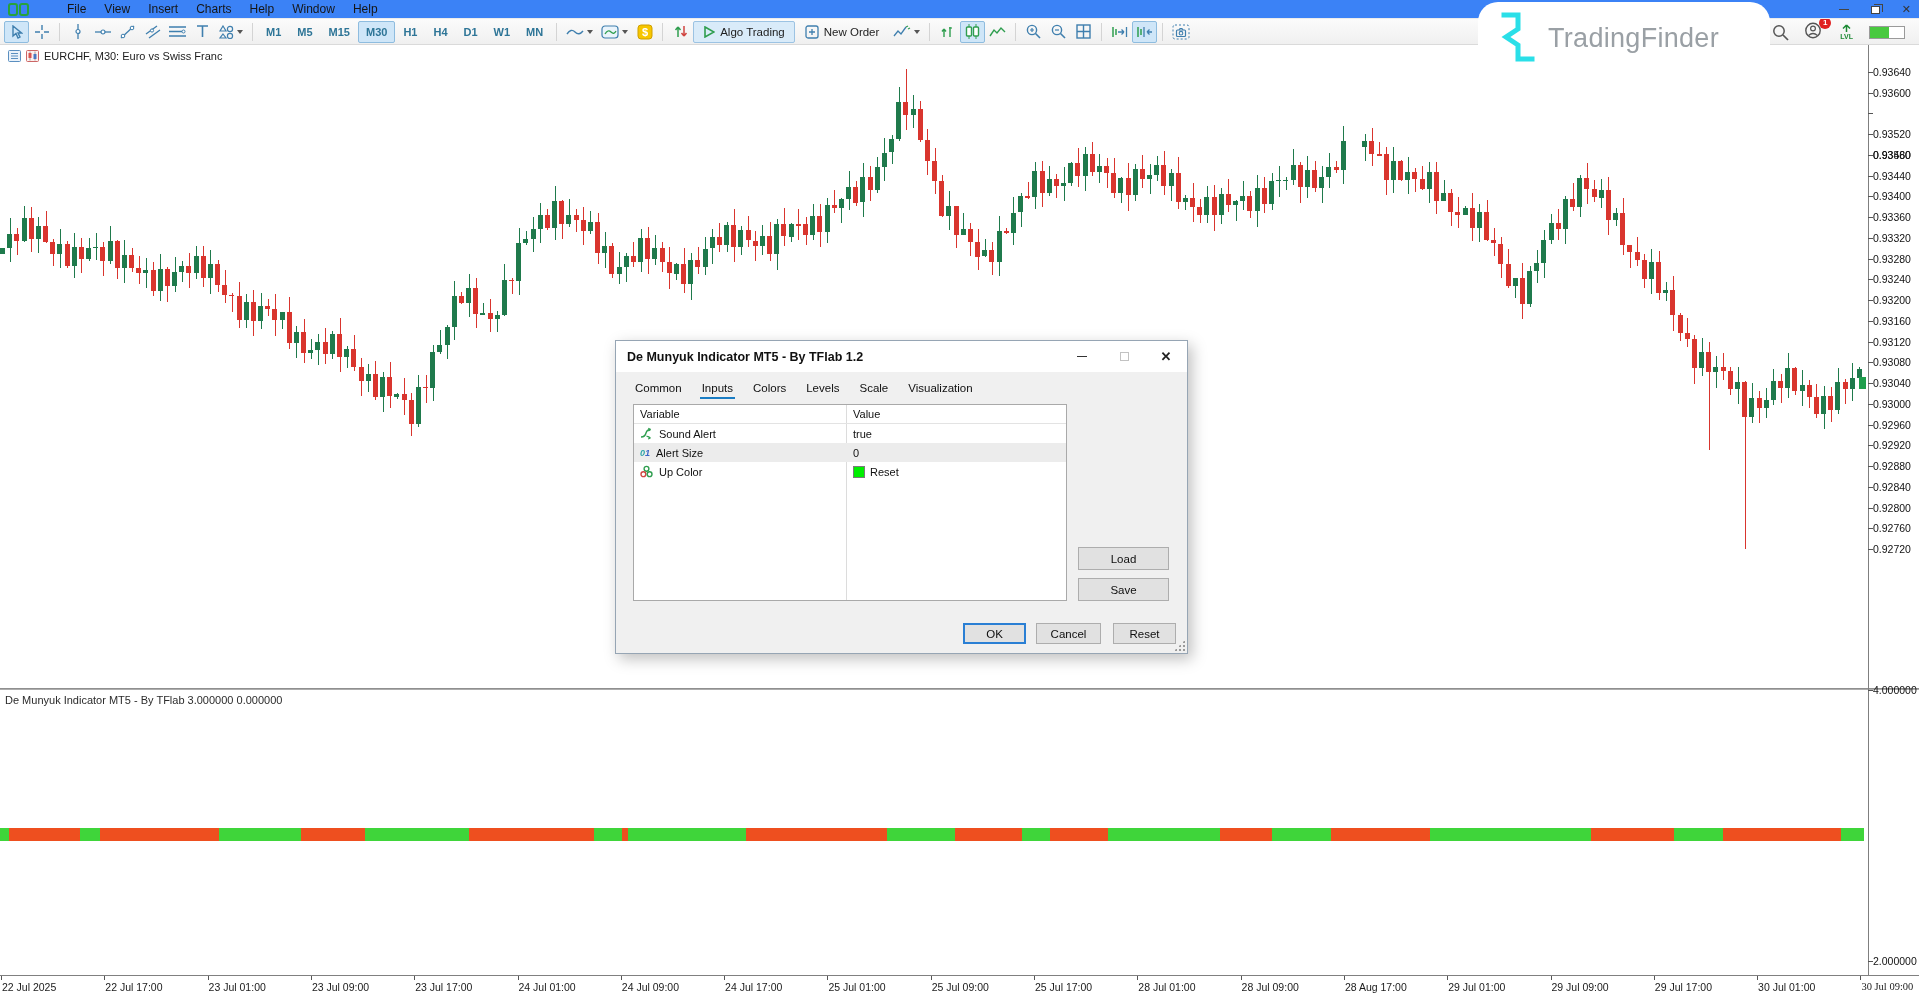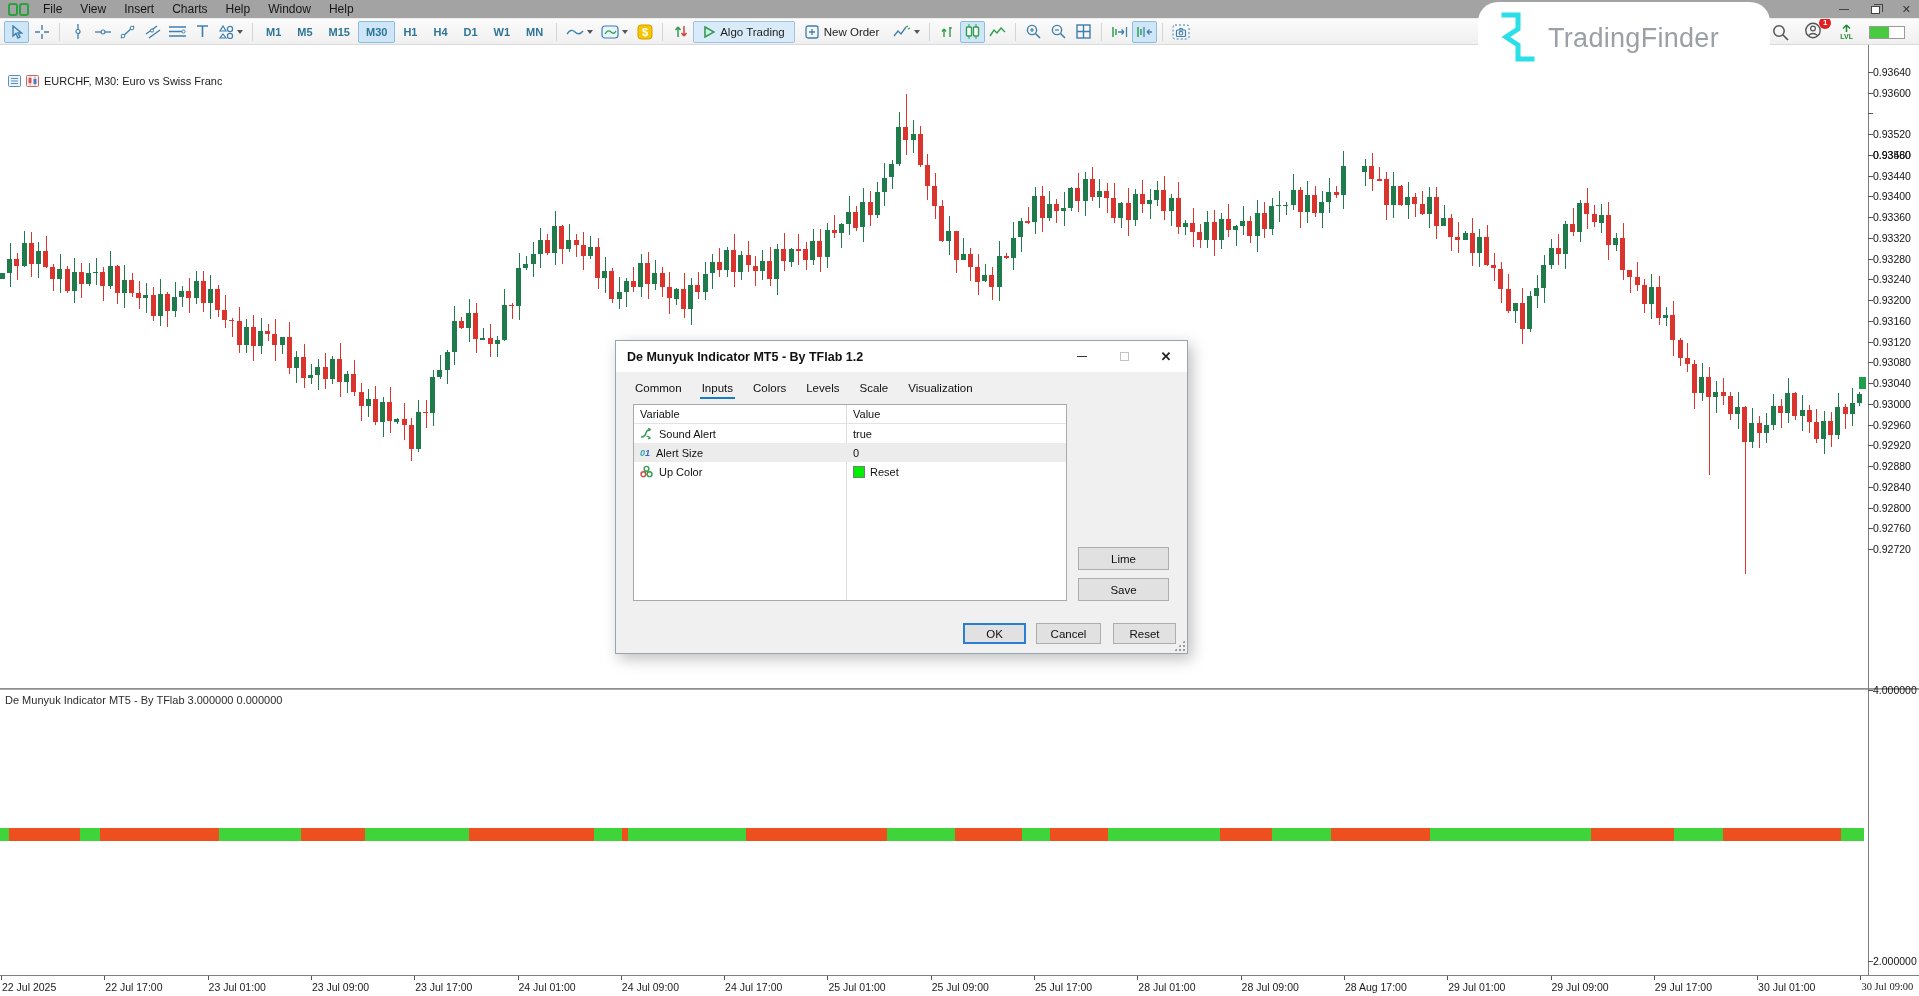--- a/index.html
+++ b/index.html
@@ -1,21 +1,21 @@
 <!DOCTYPE html>
 <html><head>
 <meta charset="utf-8">
 <style>
   * { margin:0; padding:0; box-sizing:border-box; }
   html,body { width:1919px; height:996px; overflow:hidden; }
   body { font-family:"Liberation Sans", sans-serif; background:#fff; position:relative; }
 
   
-  .menubar { position:absolute; left:0; top:0; width:1919px; height:19px; background:#a3a3a3;
-             border-bottom:1px solid #ececec; display:flex; align-items:center; padding-left:6px; z-index:3; }
+  .menubar { position:absolute; left:0; top:0; width:1919px; height:19px; background:#3b82f6;
+             border-bottom:1px solid #ececec; display:flex; align-items:center; padding-left:6px; z-index:3;gap:24px; }
   .mt-logo { width:22px; height:13px; margin:0 4px 0 2px; }
   .menu-item { font-size:12px; color:#161616; padding:1px 9px; cursor:default; }
   .win-controls { position:absolute; right:8px; top:0; height:19px; display:flex; align-items:center; gap:22px; }
   .win-min { width:10px; height:1px; background:#444; }
   .win-restore { width:9px; height:8px; border:1px solid #444; position:relative; background:#fff; }
   .win-restore::before { content:""; position:absolute; left:2px; top:-3px; width:8px; height:7px; border:1px solid #444; border-bottom:none; border-left:none; }
   .win-close { font-size:11px; color:#333; line-height:1; }
 
   
   .toolbar { position:absolute; left:0; top:19px; width:1919px; height:26px;
@@ -32,21 +32,21 @@
                  border:1px solid transparent; border-radius:2px; flex:none; }
   .tb-text-btn.algo { background:#d9ebf9; border-color:#9cc3e3; }
   .right-cluster { position:absolute; right:14px; top:0; height:26px; display:flex; align-items:center; gap:16px; }
   .badge { position:absolute; right:-7px; top:-5px; background:#e02020; color:#fff; font-size:8px; font-weight:700;
            min-width:12px; height:12px; border-radius:7px; display:flex; align-items:center; justify-content:center; }
   .lvl { display:flex; flex-direction:column; align-items:center; font-size:7px; font-weight:700; color:#1c8a34; line-height:1; }
   .progress { width:36px; height:13px; border:1px solid #9a9a9a; background:#fff; }
   .progress > div { height:100%; background:#49c93f; }
 
   
-  .chart-wrap { position:absolute; left:0; top:45px; width:1864px; height:525px; background:#fff; overflow:hidden;margin-top:25px; }
+  .chart-wrap { position:absolute; left:0; top:45px; width:1864px; height:525px; background:#fff; overflow:hidden; }
   .symbol-row { position:absolute; left:8px; top:5px; display:flex; align-items:center; gap:5px; font-size:11px; color:#1c1c1c; z-index:2; }
   .candle { position:absolute; }
   .wick { position:absolute; width:1px; }
   .body { position:absolute; }
   .axis-layer { position:absolute; left:0; top:45px; width:1919px; height:930px; pointer-events:none; }
   .vaxis-line { position:absolute; left:1868px; top:0; width:1px; height:930px; background:#7f7f7f; }
   .price-label { position:absolute; left:1873px; font-size:10.5px; color:#111; white-space:nowrap; }
   .tick-h { position:absolute; left:1868px; width:5px; height:1px; background:#555; }
   .cur-price-mark { position:absolute; left:1859px; width:7px; height:12px; background:#1f9e4c; }
 
@@ -1584,19 +1584,19 @@
             </span>
             <span>Up Color</span>
           </div>
           <div class="tbl-c2">
             <span class="swatch" style="background: rgb(0, 238, 0);"></span>
             <span>Reset</span>
           </div>
         </div>
       </div>
   </div>
-  <div class="btn btn-load">Lime</div>
+  <div class="btn btn-load">Load</div>
   <div class="btn btn-save">Save</div>
   <div class="btn btn-ok">OK</div>
   <div class="btn btn-cancel">Cancel</div>
   <div class="btn btn-reset">Reset</div>
   <div class="grip"></div>
 </div>
 
 </body></html>

